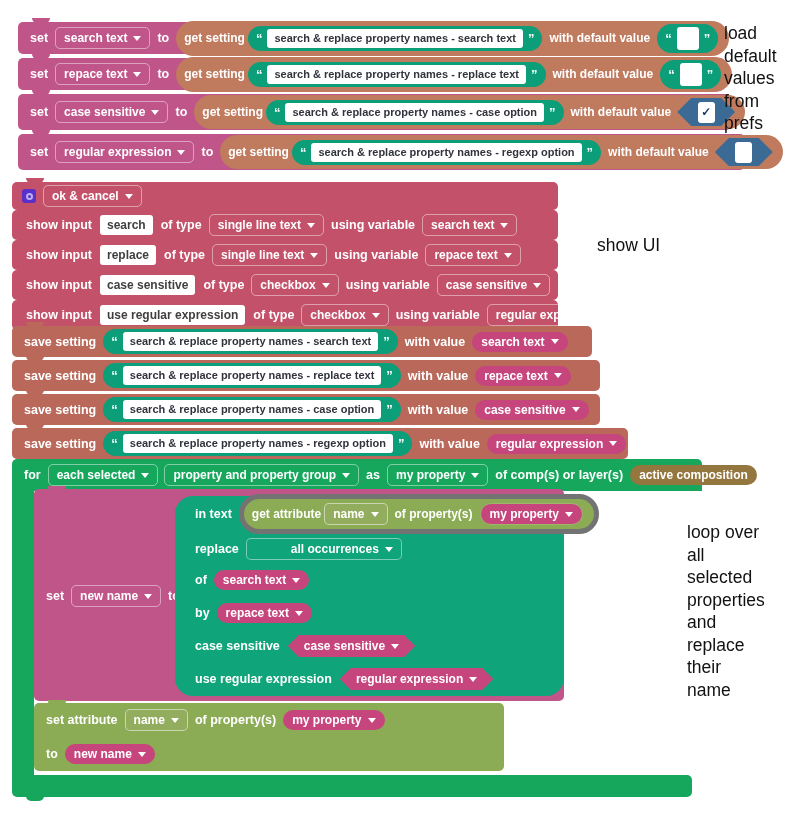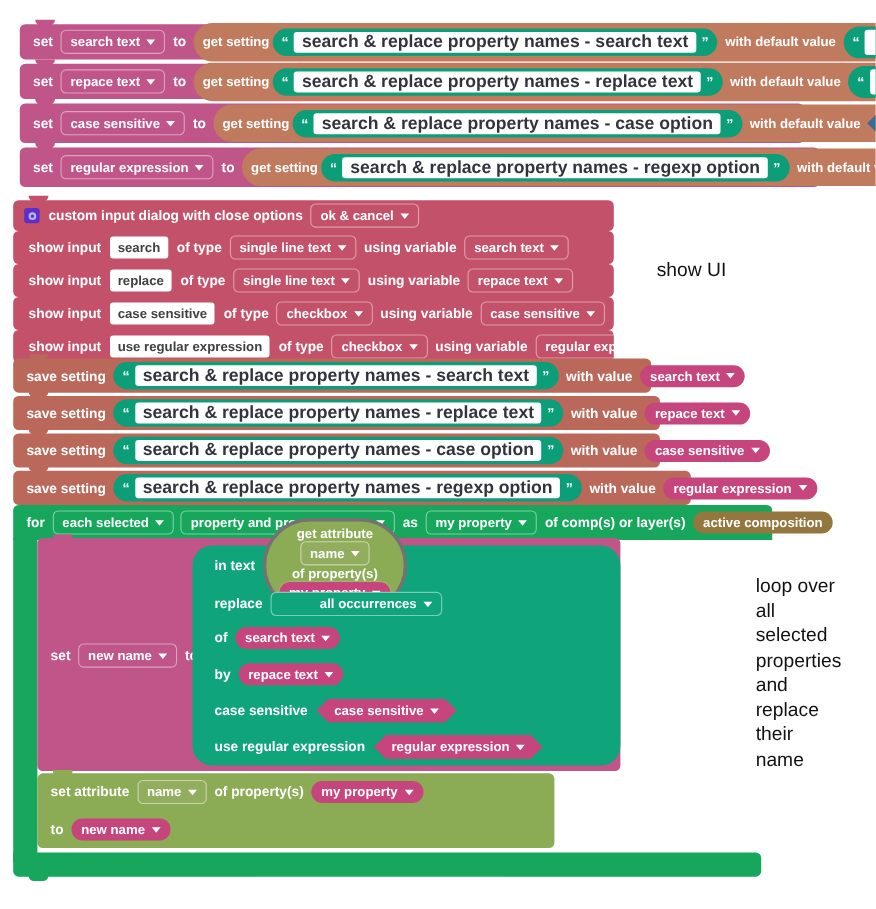--- a/index.html
+++ b/index.html
@@ -69,21 +69,21 @@
     display:inline-flex;align-items:center;gap:5px;
     background:#0b9e78;border-radius:999px;
     padding:3px 8px;margin:0 3px;
   }
   .q{color:#ffffff;font-size:13px;font-weight:bold;line-height:11px;}
   .q.open::before{content:"\201C";}
   .q.close::before{content:"\201D";}
   .fieldwhite{
     background:#ffffff;color:#32343d;
     border-radius:3px;
-    padding:2px 7px;font-size:16px;font-weight:bold;line-height:15px;
+    padding:2px 7px;font-size:11px;font-weight:bold;line-height:15px;
     display:inline-block;min-width:8px;
   }
   .fieldwhite.empty{min-width:14px;height:19px;padding:2px 4px;}
   .hexwrap{
     display:inline-flex;align-items:center;justify-content:center;
     width:58px;height:28px;margin:0 2px;
     background:#3b6b94;
     clip-path:polygon(14px 0,calc(100% - 14px) 0,100% 50%,calc(100% - 14px) 100%,14px 100%,0 50%);
   }
   .cbox{
@@ -224,21 +224,20 @@
         </span>
       </span>
     </div>
   </div>
 
   <div class="stack" style="left:12px;top:182px;">
     <div class="blk c-dialog" style="width:546px;height:28px;padding-left:10px;">
       <span class="gear">
           <i></i>
         </span>
-      <span class="lbl">custom input dialog with close options</span>
       <span class="dd">
         <span>ok &amp; cancel</span>
         <span class="caret"></span>
       </span>
     </div>
 
     <div class="blk c-dialog nonotch" style="width:546px;height:30px;padding-left:10px;">
       <span class="lbl">show input</span>
       <span class="winput">search</span>
       <span class="lbl">of type</span>
@@ -393,21 +392,21 @@
       <span>new name</span>
       <span class="caret"></span>
     </span>
     <span class="lbl">to</span>
   </div>
 
   <div style="position:absolute;left:175px;top:496px;width:389px;height:200px;background:#0fa47a;border-radius:18px;"></div>
 
   <div class="blk nonotch" style="position:absolute;left:183px;top:499px;height:30px;background:transparent;">
     <span class="lbl">in text</span>
-    <span class="oval" style="background:#8bab54;border:3px solid #737373;padding:4px 8px;flex-direction:column;">
+    <span class="oval" style="background:#8bab54;border:5px solid #737373;padding:4px 8px;">
       <span>get attribute</span>
       <span class="dd olive">
         <span>name</span>
         <span class="caret"></span>
       </span>
       <span class="lbl">of property(s)</span>
       <span class="oval varpill" style="border:1px solid #9fb56d;">
         <span>my property</span>
         <span class="caret" style="margin-left:6px;"></span>
       </span>
@@ -471,20 +470,25 @@
   </div>
 
   <div class="blk nonotch" style="position:absolute;left:34px;top:740px;height:28px;background:transparent;">
     <span class="lbl">to</span>
     <span class="oval varpill">
       <span>new name</span>
       <span class="caret" style="margin-left:6px;"></span>
     </span>
   </div>
 
+  <div class="note" style="left:724px;top:22px;white-space:pre;">load
+default
+values
+from
+prefs</div>
 
   <div class="note" style="left:597px;top:234px;white-space:pre;">show UI</div>
 
 
   <div class="note" style="left:687px;top:521px;white-space:pre;">loop over
 all
 selected
 properties
 and
 replace

